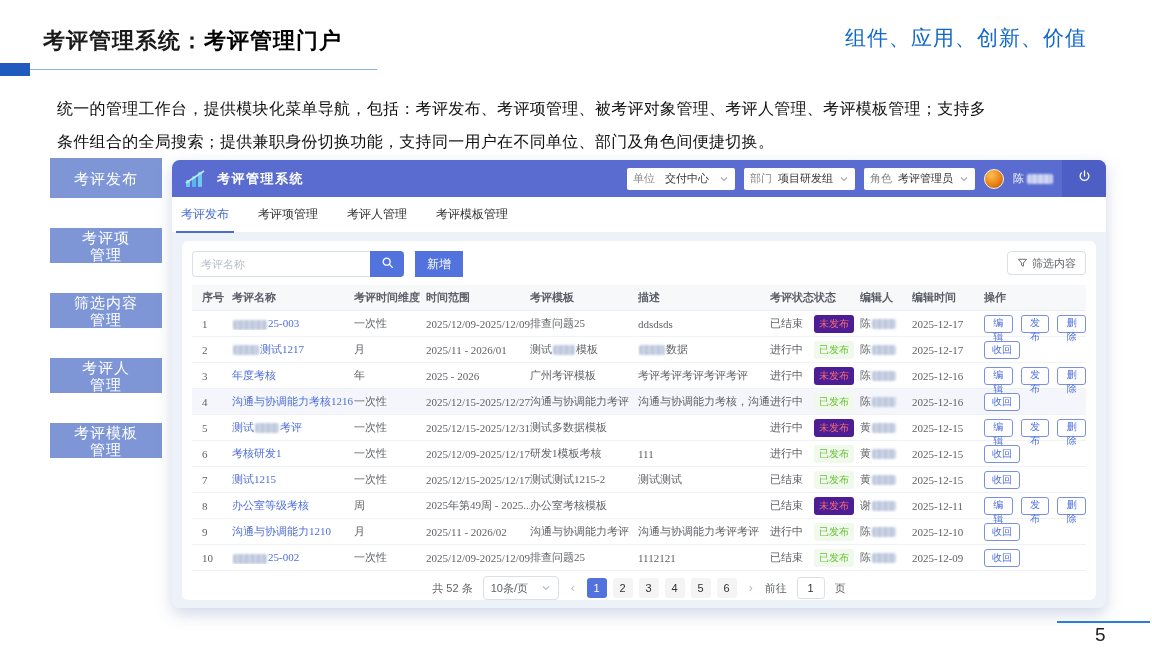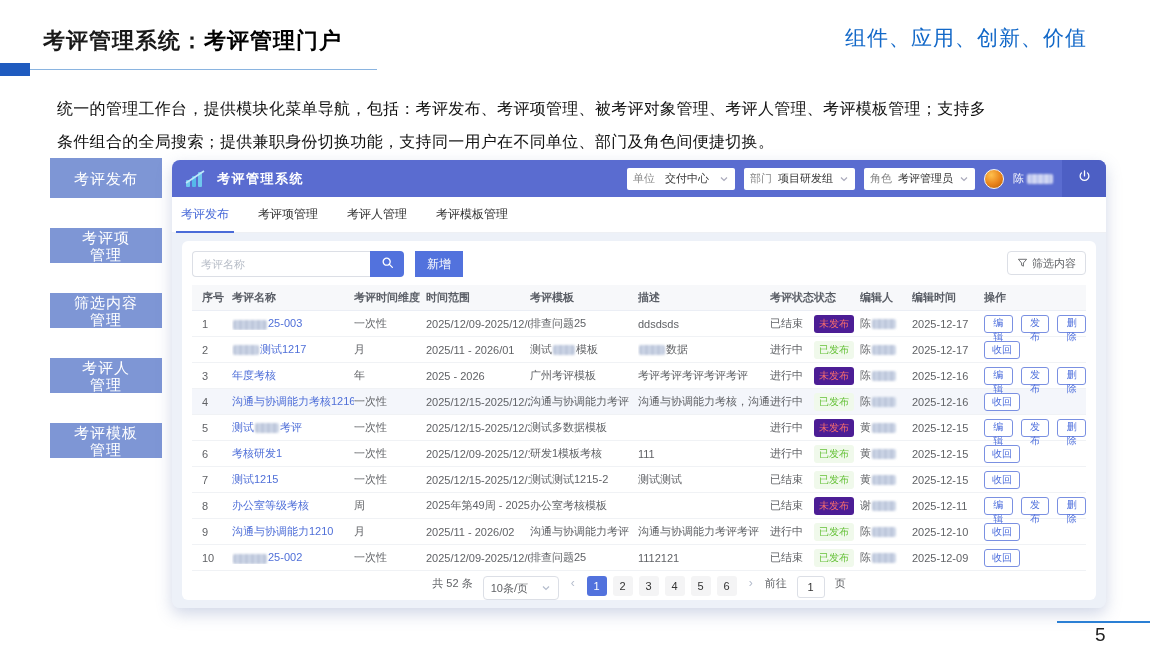--- a/index.html
+++ b/index.html
@@ -58,36 +58,36 @@
   .search-input::placeholder { color:#b8bec8; }
   .search-btn { width:34px; height:26px; background:#5272dd; border:none; border-radius:0 4px 4px 0;
     display:flex; align-items:center; justify-content:center; }
   .add-btn { margin-left:11px; height:26px; padding:0 12px; background:#5272dd; color:#fff; border:none;
     border-radius:0; font-size:12px; font-family:inherit; }
   .filter-btn { margin-left:auto; height:24px; padding:0 9px; background:#fff; border:1px solid #dcdfe6;
     border-radius:4px; font-size:11px; color:#606266; display:flex; align-items:center; gap:4px; font-family:inherit; }
   
   .tbl { margin-top:8px; font-size:11px; }
   .trow { display:grid; grid-template-columns:30px 122px 72px 104px 108px 132px 44px 46px 52px 72px 1fr;
-    align-items:center; padding-left:10px; height:26px; border-bottom:1px solid #f0f2f5; color:#606266; }
+    align-items:center; padding-left:10px; height:26px; border-bottom:1px solid #f0f2f5; color:#606266;font-family:Liberation Serif, serif; }
   .trow.head { background:#f7f8fa; font-weight:bold; color:#5a5e66; border-bottom:1px solid #ebeef5; height:26px; }
   .trow.hl { background:#f4f6fb; }
   .cell-name { color:#4f6fd8; overflow:hidden; white-space:nowrap; }
   .cell { overflow:hidden; white-space:nowrap; padding-right:6px; }
   .badge { display:inline-block; min-width:36px; text-align:center; font-size:10px; padding:2px 5px; border-radius:3px; }
   .badge.red { background:#4c1d95; color:#f56c6c; }
   .badge.green { background:#f0f9eb; color:#67c23a; }
   .act-btn { height:18px; padding:0 7px; background:#fff; border:1px solid #7a90e2; border-radius:3px;
     color:#5272dd; font-size:10px; font-family:inherit; }
   .actions { display:flex; gap:8px; }
   .redact { display:inline-block; height:10px; border-radius:2px; vertical-align:middle;
     background:repeating-linear-gradient(90deg,#bcc6da 0 3px,#ccd5e6 3px 6px); filter:blur(1.2px); margin:0 1px; }
   .redact.light { background:repeating-linear-gradient(90deg,rgba(255,255,255,.75) 0 3px,rgba(230,235,250,.7) 3px 6px); }
   
-  .pager { margin-top:5px; display:flex; align-items:flex-start; justify-content:center; gap:10px;
+  .pager { margin-top:5px; display:flex; align-items:center; justify-content:center; gap:10px;
     font-size:11px; color:#606266; }
   .size-select { width:76px; height:24px; border:1px solid #dcdfe6; border-radius:4px; display:flex;
     align-items:center; justify-content:space-between; padding:0 7px; color:#606266; background:#fff; }
   .pg-arrow { color:#b4bccc; font-size:12px; padding:0 2px; }
   .pg { width:20px; height:20px; border-radius:3px; background:#f4f4f5; color:#333; display:flex;
     align-items:center; justify-content:center; }
   .pg.active { background:#5272dd; color:#fff; }
   .goto-input { width:28px; height:22px; border:1px solid #dcdfe6; border-radius:3px; text-align:center;
     font-size:11px; font-family:inherit; color:#333; outline:none; }
 </style>

